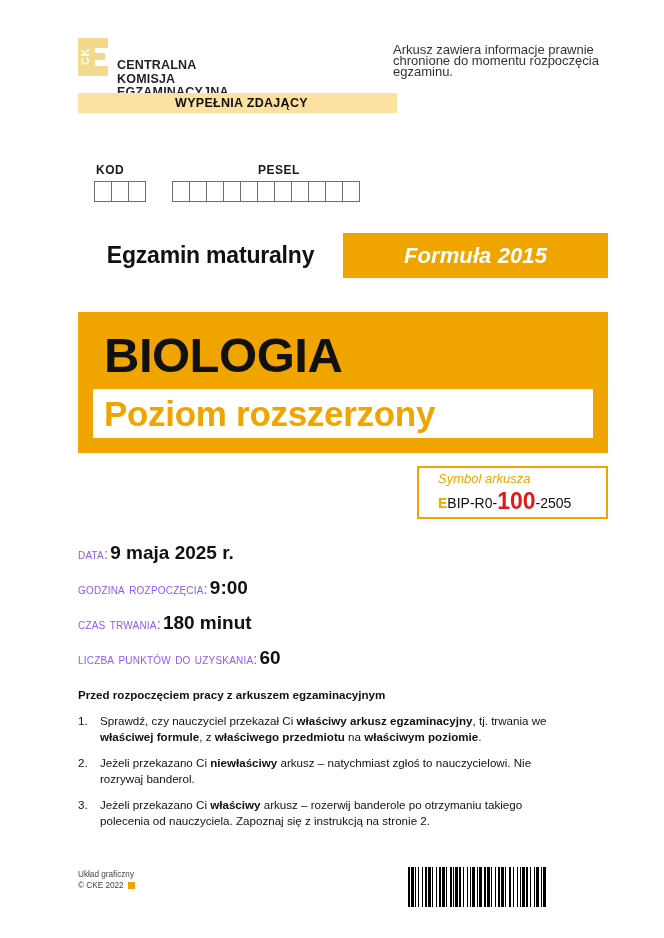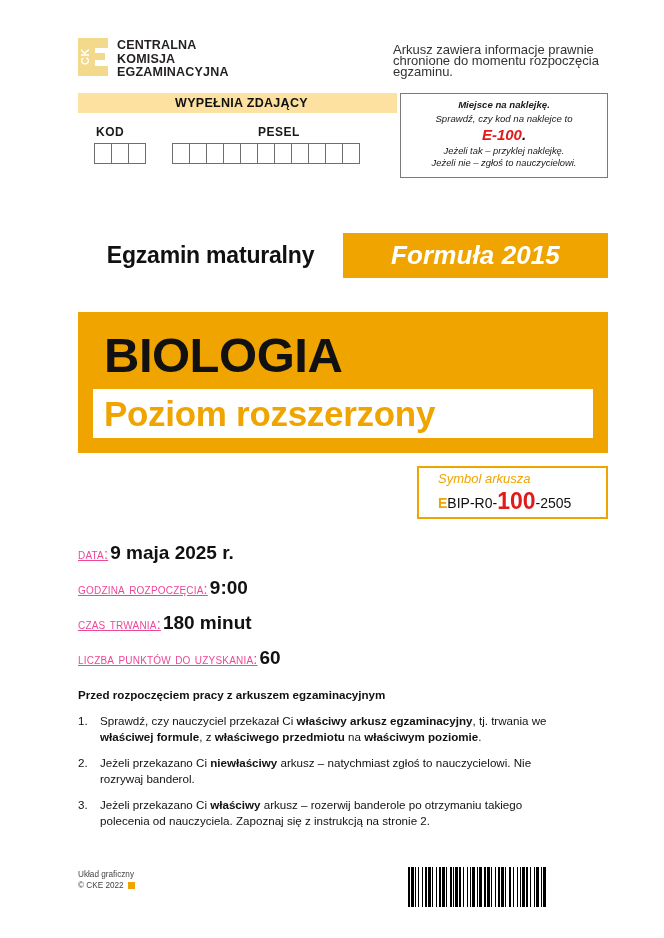--- a/index.html
+++ b/index.html
@@ -81,20 +81,21 @@
   .logo-mark .emid { top: 12px; height: 7px; width: 10px; }
   .logo-mark .ebar::after { bottom: 0; }
 
   .logo-text {
     font-size: 12.5px;
     font-weight: bold;
     line-height: 13.6px;
     letter-spacing: 0.2px;
     color: #231f20;
     padding-top: 1px;
+    margin-top: 20px;
   }
   .legal {
     font-size: 13px;
     line-height: 11px;
     color: #333333;
     text-align: left;
     padding-top: 6px;
     width: 215px;
   }
 
@@ -118,20 +119,21 @@
   }
 
   .codes {
     position: absolute;
     left: 78px; top: 125px;
     width: 311px;
   }
   .codes-labels {
     position: relative;
     height: 18px;
+    margin-top: 38px;
   }
   .lbl-kod {
     position: absolute;
     left: 18px;
     font-size: 12px;
     font-weight: bold;
     letter-spacing: 0.5px;
   }
   .lbl-pesel {
     position: absolute;
@@ -218,21 +220,21 @@
     color: #111;
     letter-spacing: -0.2px;
   }
   .exam-right {
     flex: 1;
     display: flex;
     align-items: center;
     justify-content: center;
   }
   .exam-right-label {
-    font-size: 26px;
+    font-size: 22px;
     font-weight: bold;
     font-style: italic;
     color: #ffffff;
     letter-spacing: 0.1px;
   }
 
   
   .subject-block {
     position: absolute;
     left: 78px; top: 312px;
@@ -306,22 +308,21 @@
   }
   .meta-row {
     line-height: 33px;
     white-space: nowrap;
   }
   .meta-label {
     font-size: 14.5px;
     font-variant: small-caps;
     text-transform: lowercase;
     letter-spacing: 0.2px;
-    color: #ec4899;
-    text-decoration: underline;
+    color: #8b5cf6;
   }
   .meta-value {
     font-size: 19px;
     font-weight: bold;
     color: #111;
     margin-left: 2px;
   }
 
   
   .instr {
@@ -425,29 +426,20 @@
           <div class="cell"></div>
           <div class="cell"></div>
           <div class="cell"></div>
           <div class="cell"></div>
           <div class="cell"></div>
           <div class="cell"></div>
         </div>
     </div>
   </div>
 
-  <div class="sticker">
-    <div class="s1">Miejsce na naklejkę.</div>
-    <div class="s2">Sprawdź, czy kod na naklejce to</div>
-    <div class="s3">
-      <span class="code">E-100</span><span>.</span>
-    </div>
-    <div class="s4">Jeżeli tak – przyklej naklejkę.</div>
-    <div class="s4">Jeżeli nie – zgłoś to nauczycielowi.</div>
-  </div>
 
   <div class="exam-band">
     <div class="exam-left">
       <span class="exam-left-label">Egzamin maturalny</span>
     </div>
     <div class="exam-right">
       <span class="exam-right-label">Formuła 2015</span>
     </div>
   </div>
 

